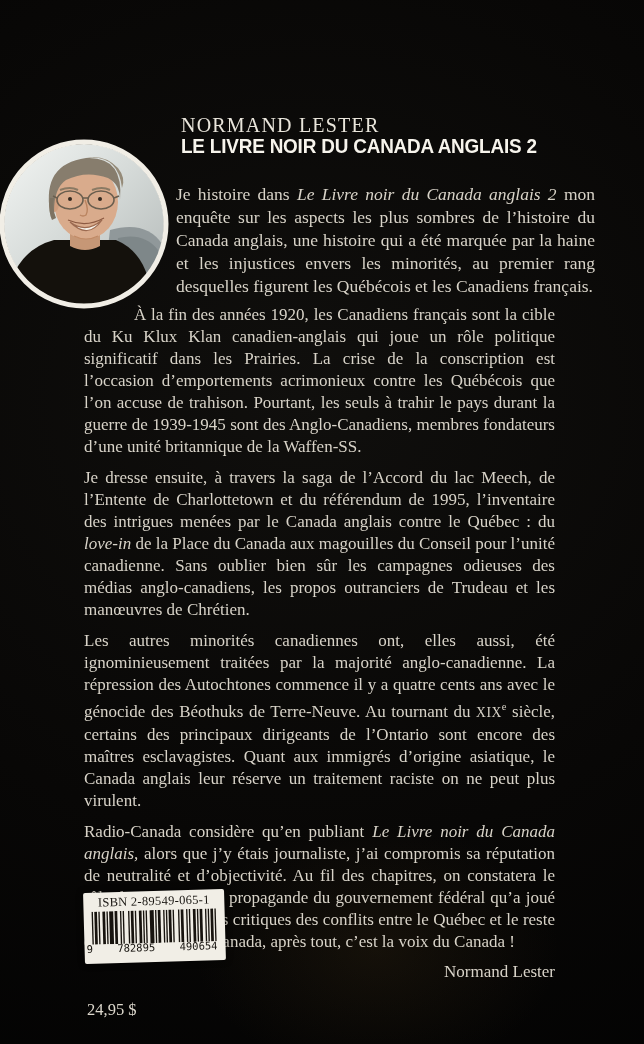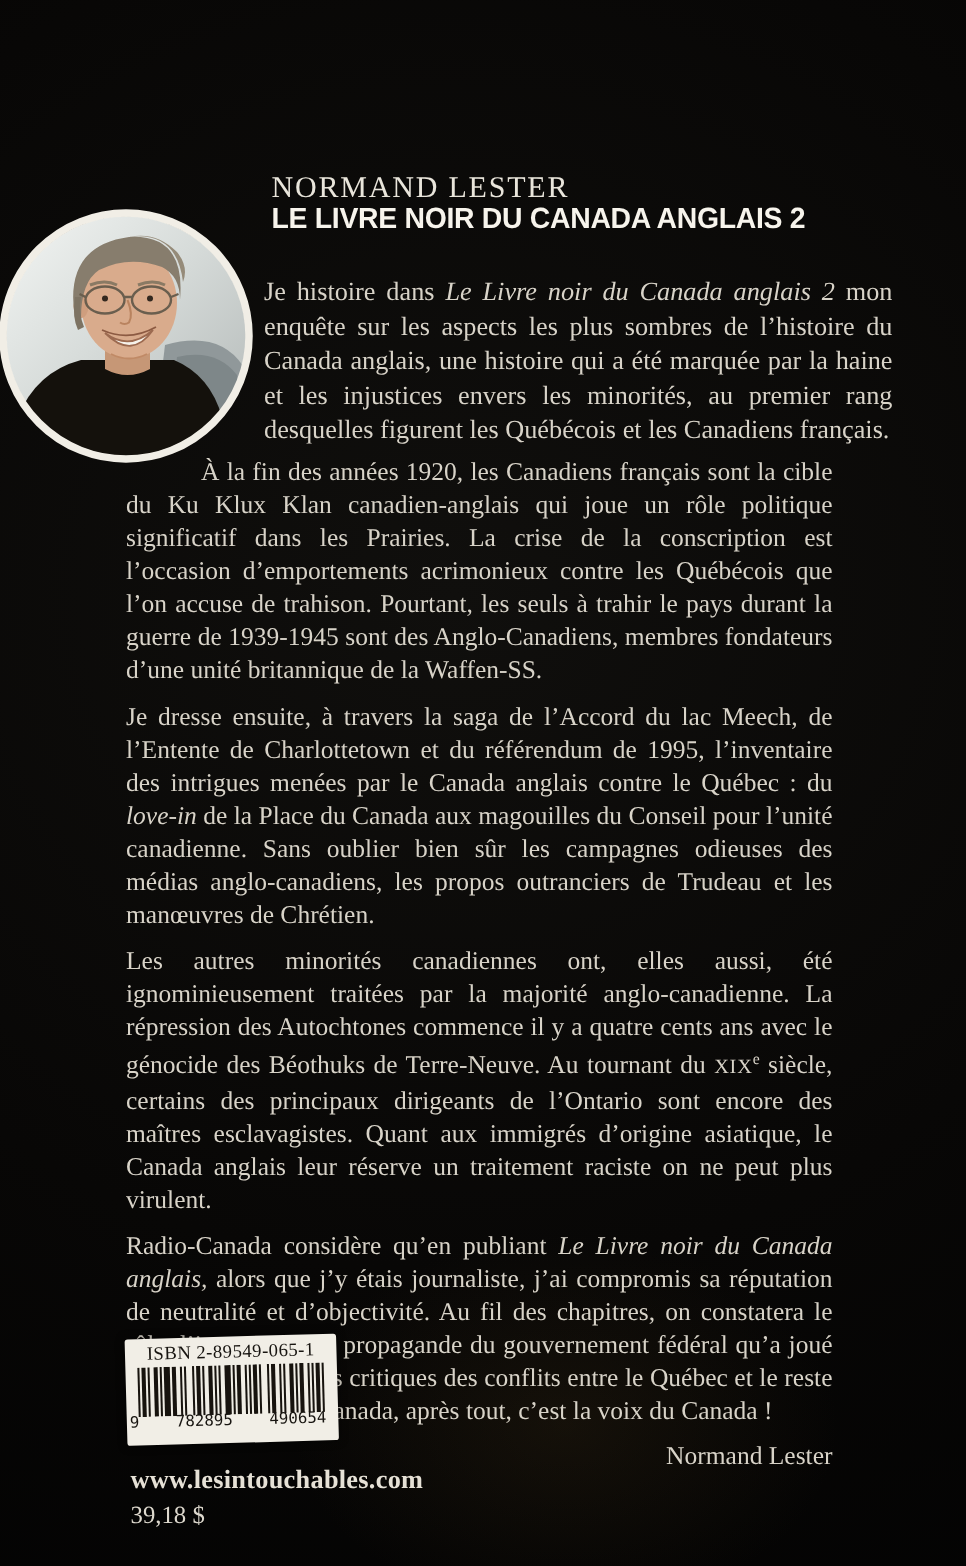--- a/index.html
+++ b/index.html
@@ -195,16 +195,15 @@
         <rect x="119.80" y="0" width="2.70" height="33" fill="#17130e"></rect>
         <rect x="123.85" y="0" width="1.35" height="33" fill="#17130e"></rect>
       </svg>
     <div class="isbn-digits">
       <span>9</span>
       <span>782895</span>
       <span>490654</span>
     </div>
   </div>
 
-  <div class="website">www.lesintouchables.com</div>
-  <div class="price">39,18 $</div>
+  <div class="price">24,95 $</div>
 
 </div>
 
 </body></html>

